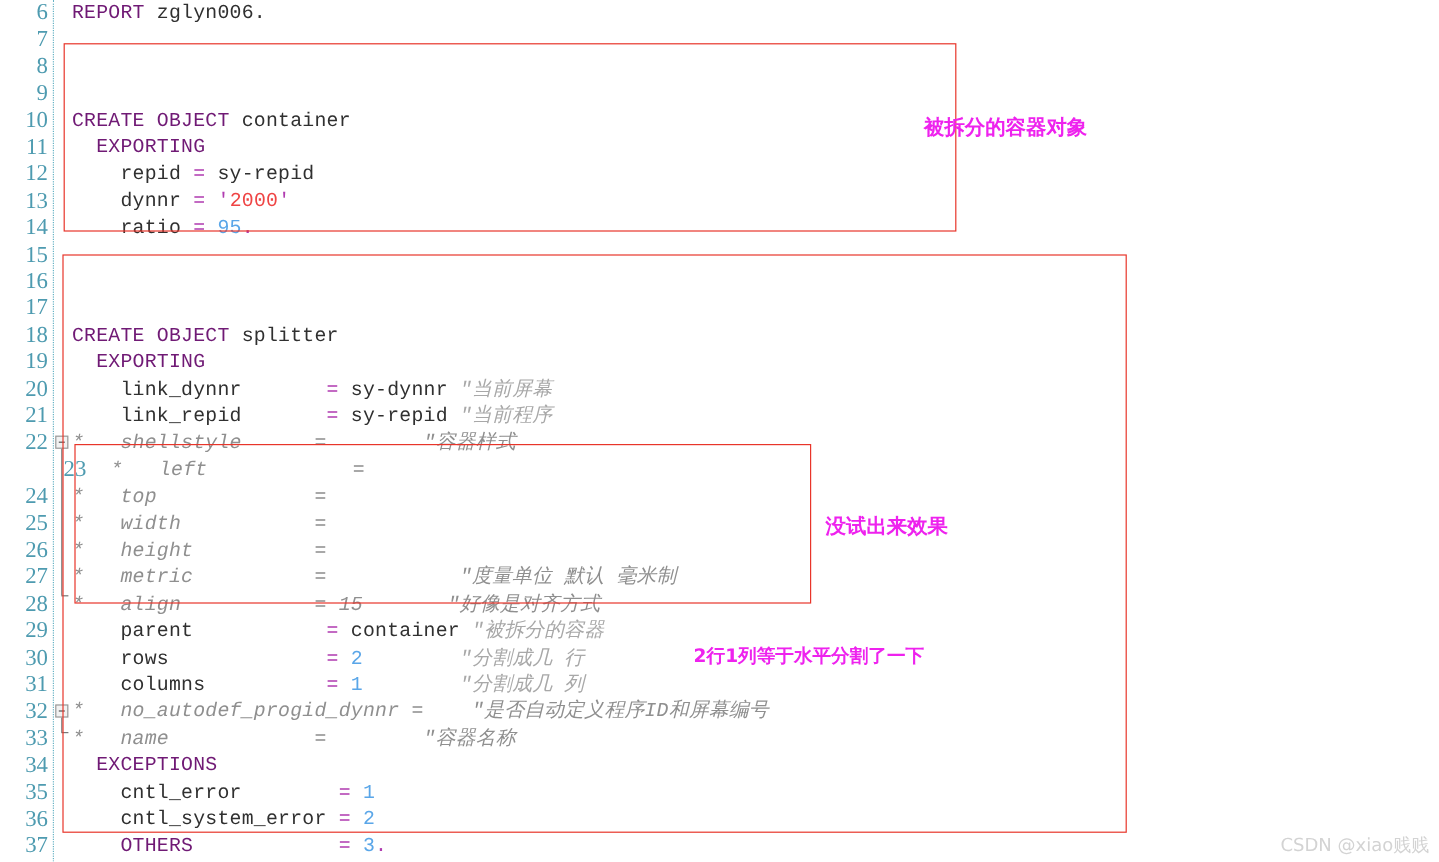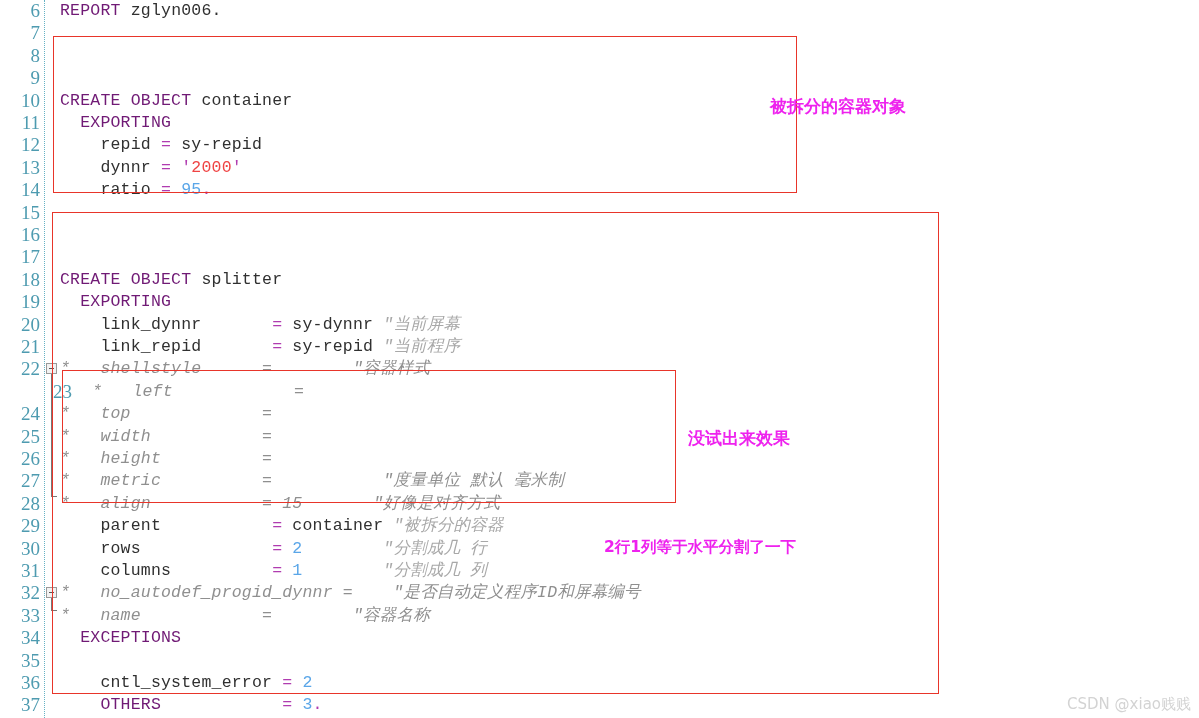--- a/index.html
+++ b/index.html
@@ -154,36 +154,36 @@
       <div class="row" style="top: 425.6px;"><span class="lnum">25</span><span class="code"><span class="cmtb">*   width           =</span></span></div>
       <div class="row" style="top: 448px; text-decoration: underline;"><span class="lnum">26</span><span class="code"><span class="cmtb">*   height          =</span></span></div>
       <div class="row" style="top: 470.4px;"><span class="lnum">27</span><span class="code"><span class="cmtb">*   metric          =           "度量单位 默认 毫米制</span></span></div>
       <div class="row" style="top: 492.8px;"><span class="lnum">28</span><span class="code"><span class="cmtb">*   align           = 15       "好像是对齐方式</span></span></div>
       <div class="row" style="top: 515.2px;"><span class="lnum">29</span><span class="code"><span class="id">    parent           </span><span class="op">=</span><span class="id"> container </span><span class="cmt">"被拆分的容器</span></span></div>
       <div class="row" style="top: 537.6px;"><span class="lnum">30</span><span class="code"><span class="id">    rows             </span><span class="op">=</span><span class="id"> </span><span class="num">2</span><span class="id">        </span><span class="cmt">"分割成几 行</span></span></div>
       <div class="row" style="top: 560px;"><span class="lnum">31</span><span class="code"><span class="id">    columns          </span><span class="op">=</span><span class="id"> </span><span class="num">1</span><span class="id">        </span><span class="cmt">"分割成几 列</span></span></div>
       <div class="row" style="top: 582.4px;"><span class="lnum">32</span><span class="code"><span class="cmtb">*   no_autodef_progid_dynnr =    "是否自动定义程序ID和屏幕编号</span></span></div>
       <div class="row" style="top: 604.8px;"><span class="lnum">33</span><span class="code"><span class="cmtb">*   name            =        "容器名称</span></span></div>
       <div class="row" style="top: 627.2px;"><span class="lnum">34</span><span class="code"><span class="kw">  EXCEPTIONS</span></span></div>
-      <div class="row" style="top: 649.6px;"><span class="lnum">35</span></div>
+      <div class="row" style="top: 649.6px;"><span class="lnum">35</span><span class="code"><span class="id">    cntl_error        </span><span class="op">=</span><span class="id"> </span><span class="num">1</span></span></div>
       <div class="row" style="top: 672px;"><span class="lnum">36</span><span class="code"><span class="id">    cntl_system_error </span><span class="op">=</span><span class="id"> </span><span class="num">2</span></span></div>
       <div class="row" style="top: 694.4px;"><span class="lnum">37</span><span class="code"><span class="kw">    OTHERS</span><span class="id">            </span><span class="op">=</span><span class="id"> </span><span class="num">3</span><span class="op">.</span></span></div>
       <div class="row" style="top: 716.8px;"><span class="lnum">38</span><span class="code"></span></div>
     </div>
 
   <div class="fold-box" style="left:46px; top:363px;"></div>
   <div class="fold-stem" style="left:51px; top:374px; height:122px;"></div>
   <div class="fold-tick" style="left:51px; top:496px;"></div>
 
   <div class="fold-box" style="left:46px; top:587px;"></div>
   <div class="fold-stem" style="left:51px; top:598px; height:12px;"></div>
   <div class="fold-tick" style="left:51px; top:610px;"></div>
 
   <div class="rbox" style="left:53px; top:36px; width:744px; height:157px;"></div>
   <div class="rbox" style="left:52px; top:212px; width:887px; height:482px;"></div>
   <div class="rbox" style="left:62px; top:370px; width:614px; height:133px;"></div>
 
   <div class="anno" style="left:770px; top:95px;">被拆分的容器对象</div>
   <div class="anno" style="left:688px; top:427px;">没试出来效果</div>
-  <div class="anno small" style="left:578px; top:537px;margin-left:26px;">2行1列等于水平分割了一下</div>
+  <div class="anno small" style="left:578px; top:537px;">2行1列等于水平分割了一下</div>
 
   <div class="watermark">CSDN @xiao贱贱</div>
 </div>
 
 </body></html>

